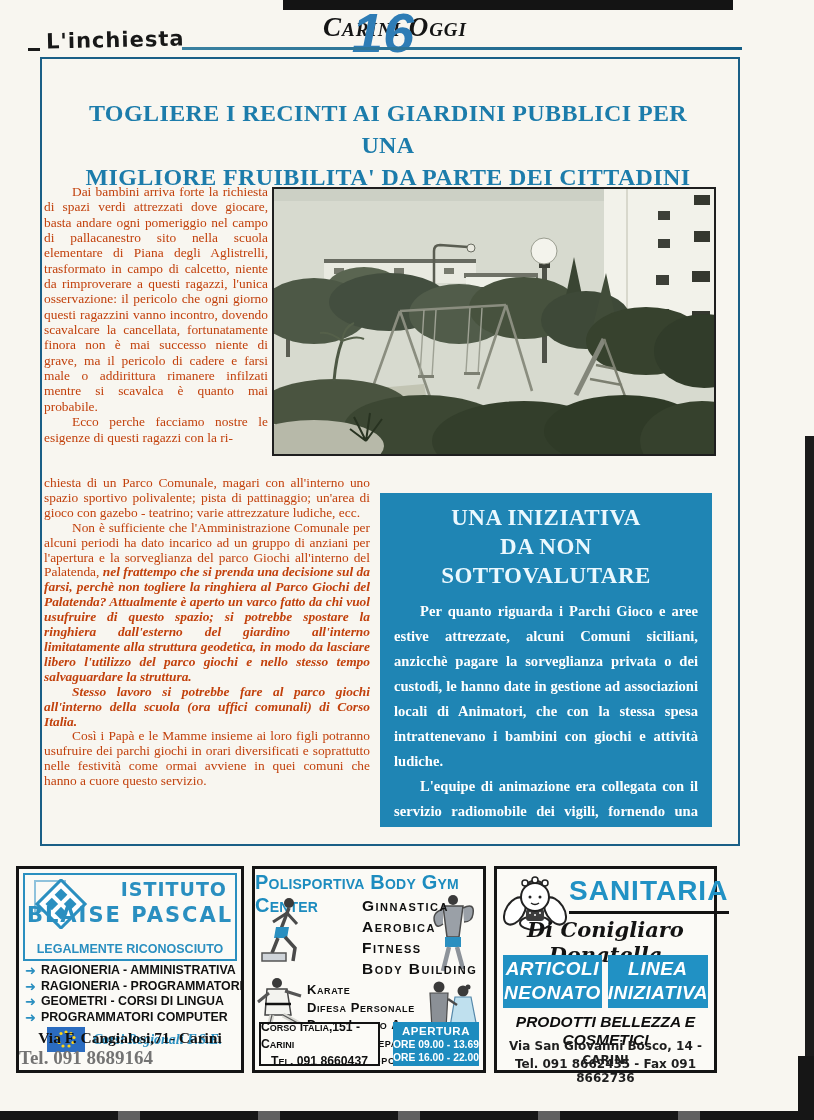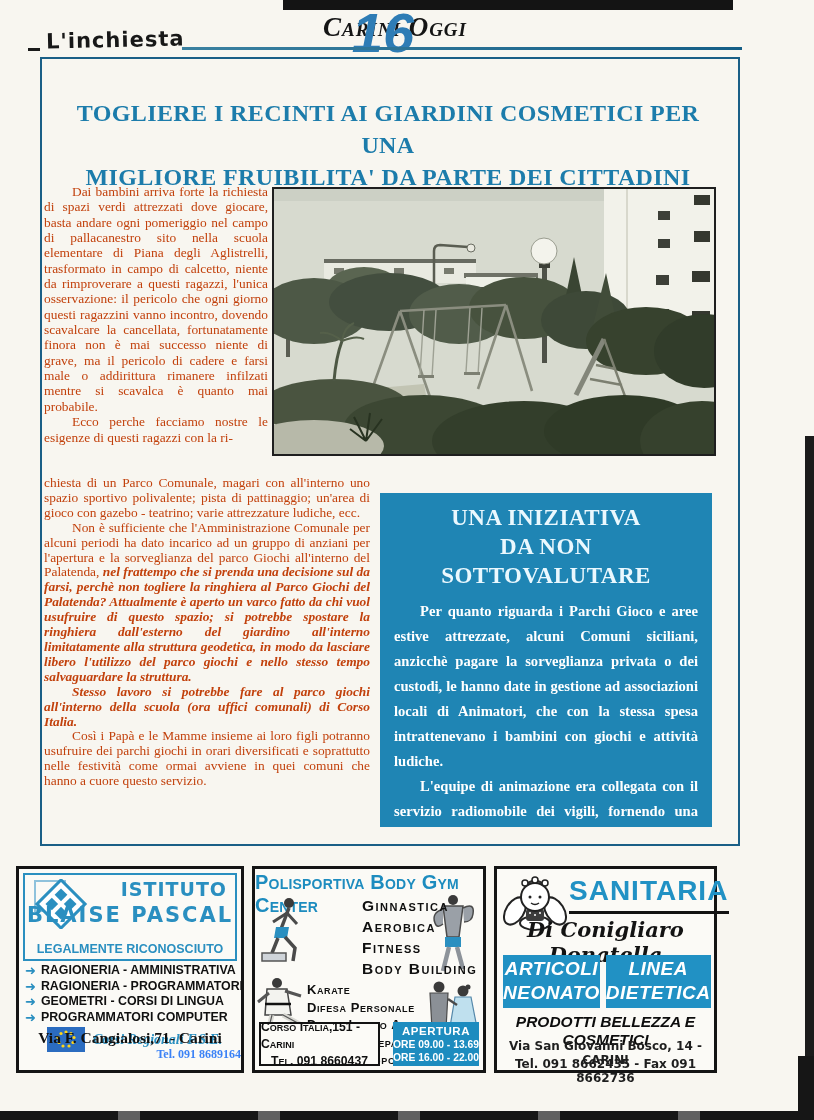--- a/index.html
+++ b/index.html
@@ -68,22 +68,22 @@
     font-family:"Liberation Sans",sans-serif;font-weight:bold;font-size:12.5px;color:#2a8fc0;}
   .pascal-courses{position:absolute;left:6px;top:94px;right:2px;}
   .pascal-course{display:flex;align-items:center;gap:5px;line-height:15.5px;}
   .pascal-arrow{color:#2a8fc0;font-family:"DejaVu Sans",sans-serif;font-weight:bold;font-size:13px;}
   .pascal-course span.t{font-family:"Liberation Sans",sans-serif;font-weight:bold;font-size:12.4px;
     color:#101010;white-space:nowrap;}
   .pascal-fse{position:absolute;left:28px;top:158px;display:flex;align-items:center;gap:8px;}
   .pascal-fse .lbl{font-weight:bold;color:#2a8fc0;font-size:14px;font-style:italic;}
   .pascal-addr{position:absolute;left:0;right:0;top:183px;text-align:center;font-weight:bold;
     font-size:15.5px;color:#111;line-height:17px;}
-  .pascal-tel{position:absolute;left:0;right:0;top:186px;text-align:right;font-weight:bold;
-    font-size:12px;color:#3b82f6;}
+  .pascal-tel{position:absolute;left:0;right:0;top:186px;text-align:left;font-weight:bold;
+    font-size:19px;color:#737373;}
 
   .gym-title{position:absolute;left:0;right:0;top:2px;
     font-family:"Liberation Sans",sans-serif;font-weight:bold;font-variant:small-caps;
     font-size:20px;color:#1d8cbf;letter-spacing:0.2px;}
   .gym-list1{position:absolute;left:62px;top:26px;}
   .gym-list1 div{font-family:"Liberation Sans",sans-serif;font-weight:bold;font-variant:small-caps;
     font-size:15.5px;letter-spacing:1.5px;color:#0f0f0f;line-height:21px;margin-left:45px;}
   .gym-list2{position:absolute;left:52px;top:112px;}
   .gym-list2 div{font-family:"Liberation Sans",sans-serif;font-weight:bold;font-variant:small-caps;
     font-size:13px;letter-spacing:0.6px;color:#0f0f0f;line-height:17.5px;}
@@ -129,21 +129,21 @@
     <span class="mast-title">Carini Oggi</span>
     <div class="mast-num">16</div>
   </div>
   <div class="abs section-dash"></div>
   <div class="abs section-label">L'inchiesta</div>
   <div class="abs section-rule"></div>
 
   <div class="abs frame"></div>
 
   <div class="abs headline">
-    <div>TOGLIERE  I RECINTI AI GIARDINI COSMETICI PER UNA</div>
+    <div>TOGLIERE  I RECINTI AI GIARDINI PUBBLICI PER UNA</div>
     <div>MIGLIORE FRUIBILITA' DA PARTE DEI CITTADINI</div>
   </div>
 
   <div class="abs photo">
     <svg viewBox="0 0 440 265" preserveAspectRatio="none">
       <rect x="0" y="0" width="440" height="265" fill="#d7dacf"></rect>
       <rect x="0" y="0" width="440" height="12" fill="#c8ccc1" opacity="0.7"></rect>
 
       <rect x="330" y="0" width="110" height="158" fill="#f2f2ea"></rect>
       <rect x="352" y="0" width="2" height="150" fill="#d8d8cc"></rect>
@@ -386,21 +386,21 @@
     <div class="san-name">SANITARIA</div>
     <div class="san-rule"></div>
     <div class="san-owner">Di Conigliaro Donatella</div>
     <div class="san-boxes">
       <div class="san-box">
         <div>ARTICOLI</div>
         <div>NEONATO</div>
       </div>
       <div class="san-box">
         <div>LINEA</div>
-        <div>DIETETICA</div>
+        <div>INIZIATIVA</div>
       </div>
     </div>
     <div class="san-tagline">PRODOTTI BELLEZZA E COSMETICI</div>
     <div class="san-addr">Via San Giovanni Bosco, 14 - CARINI</div>
     <div class="san-tel">Tel. 091 8662435 - Fax 091 8662736</div>
   </div>
 
 </div>
 
 </body></html>

